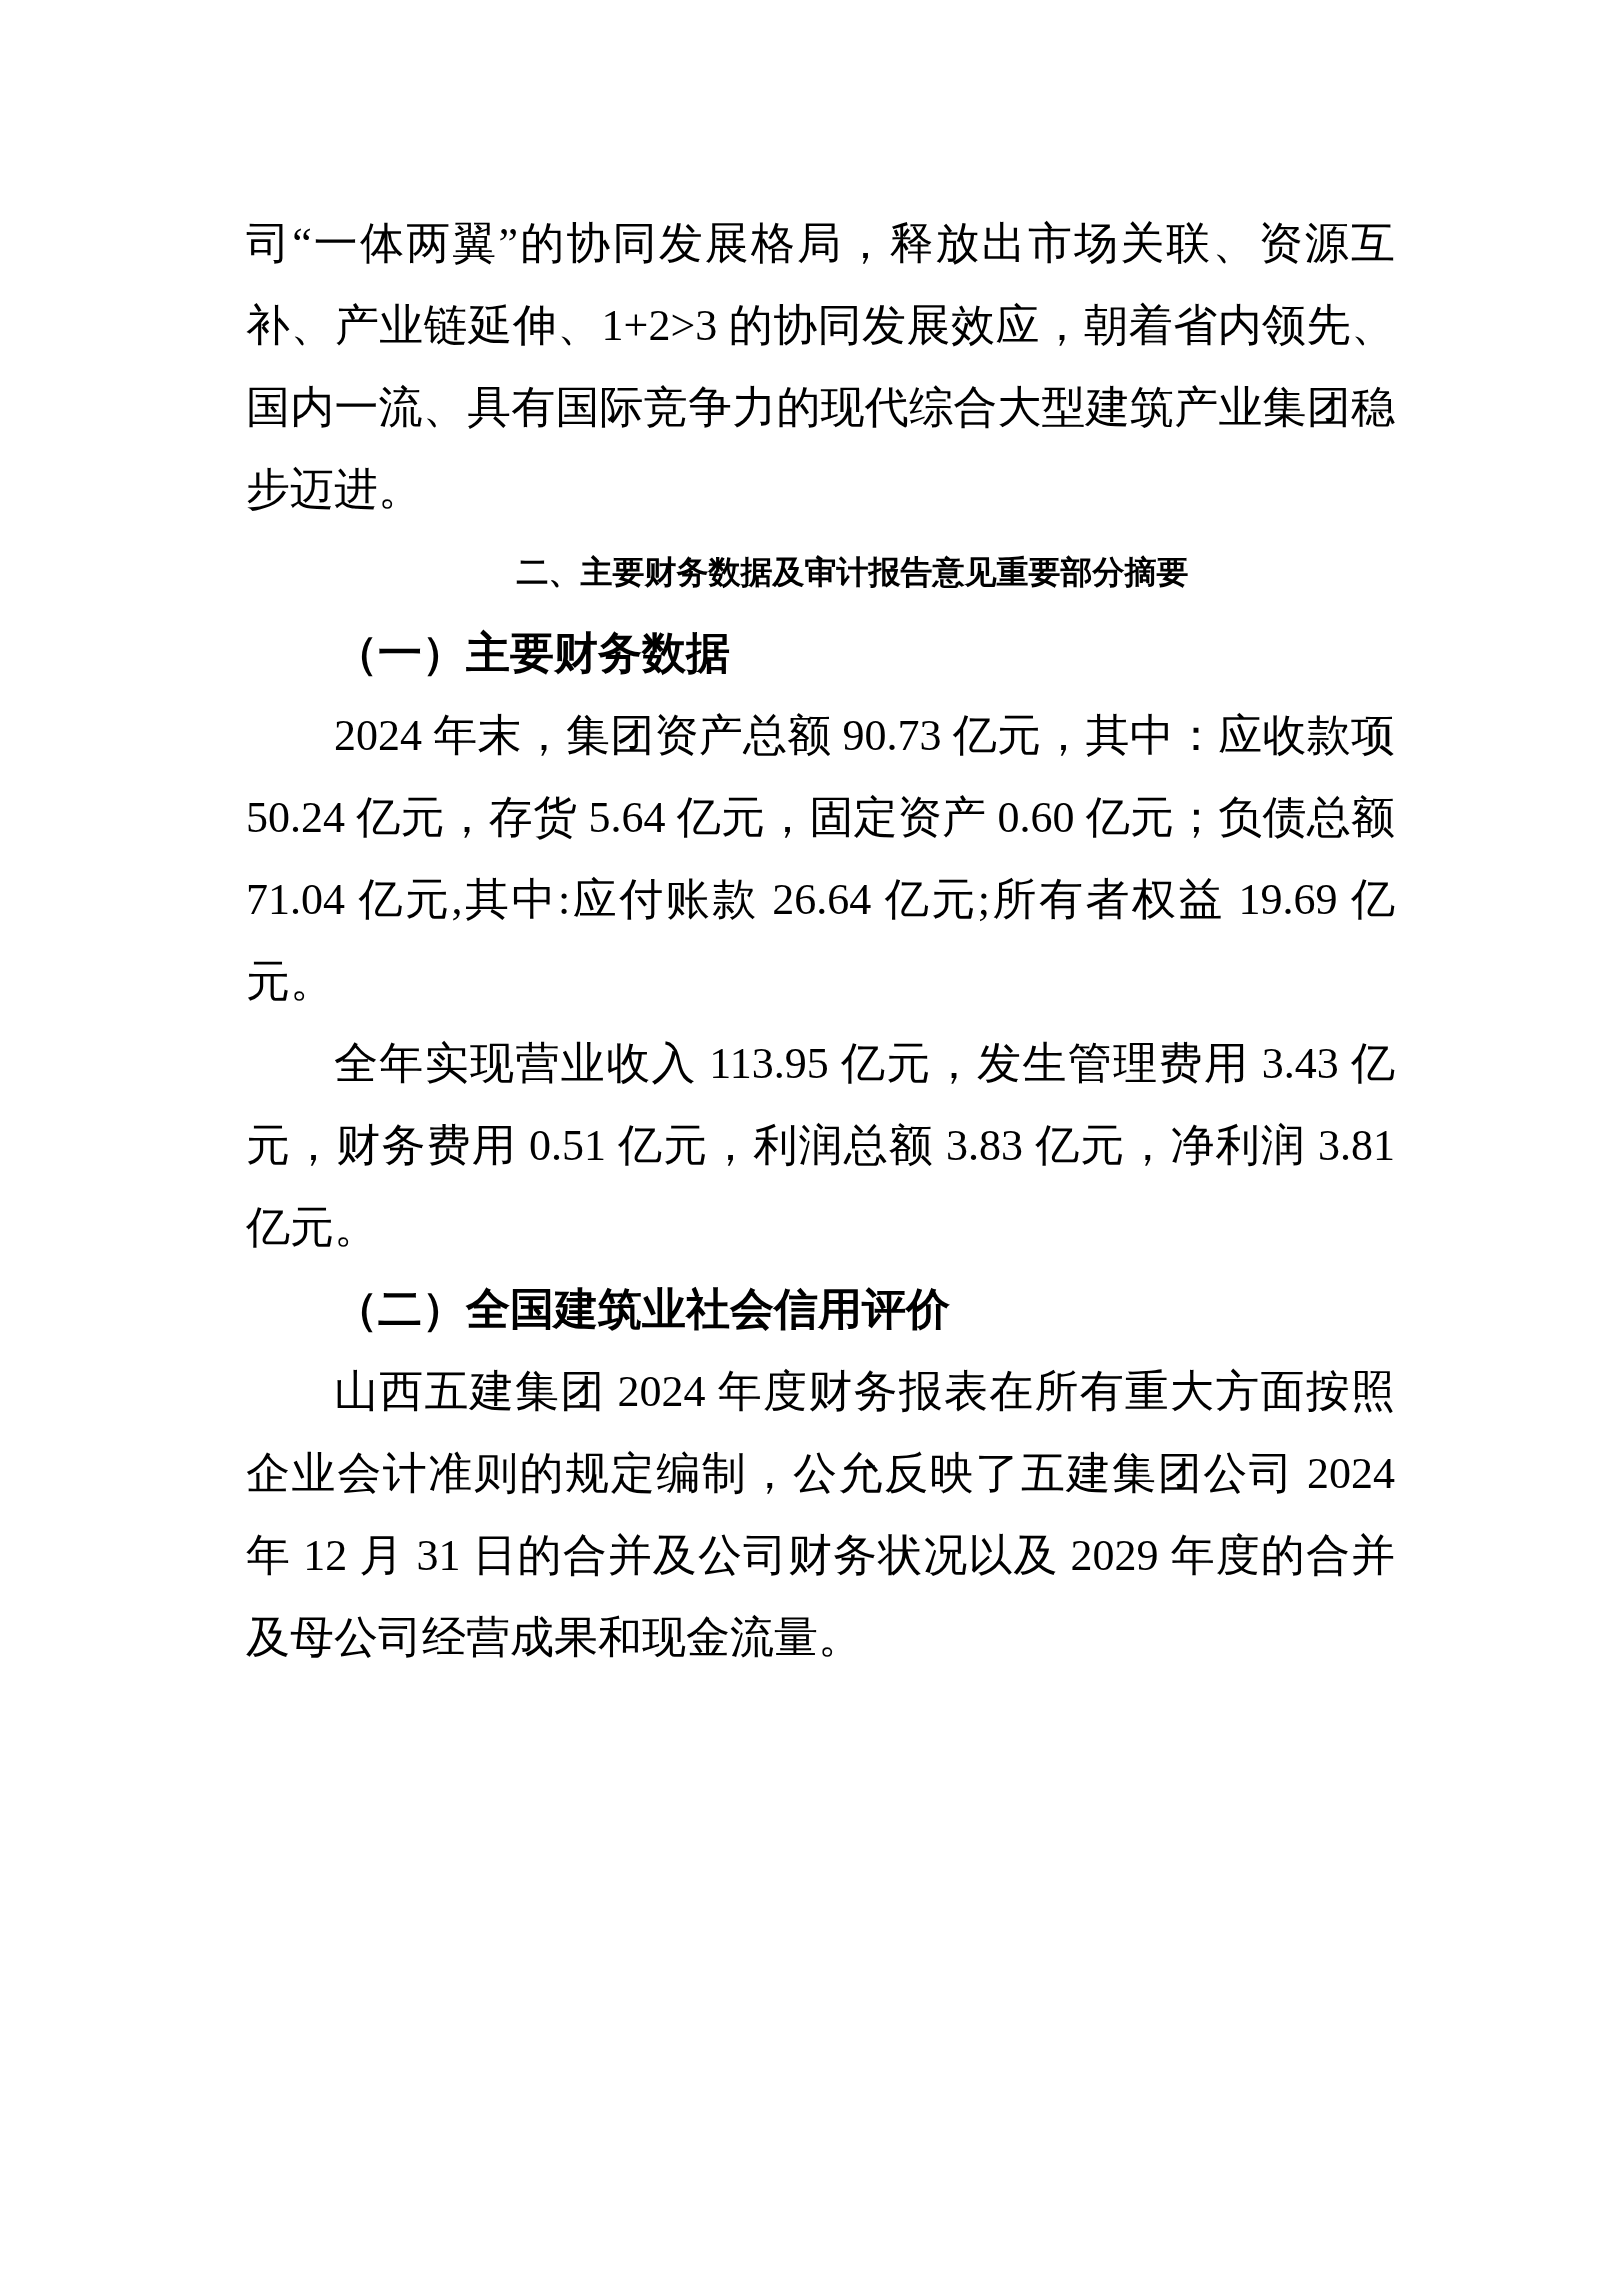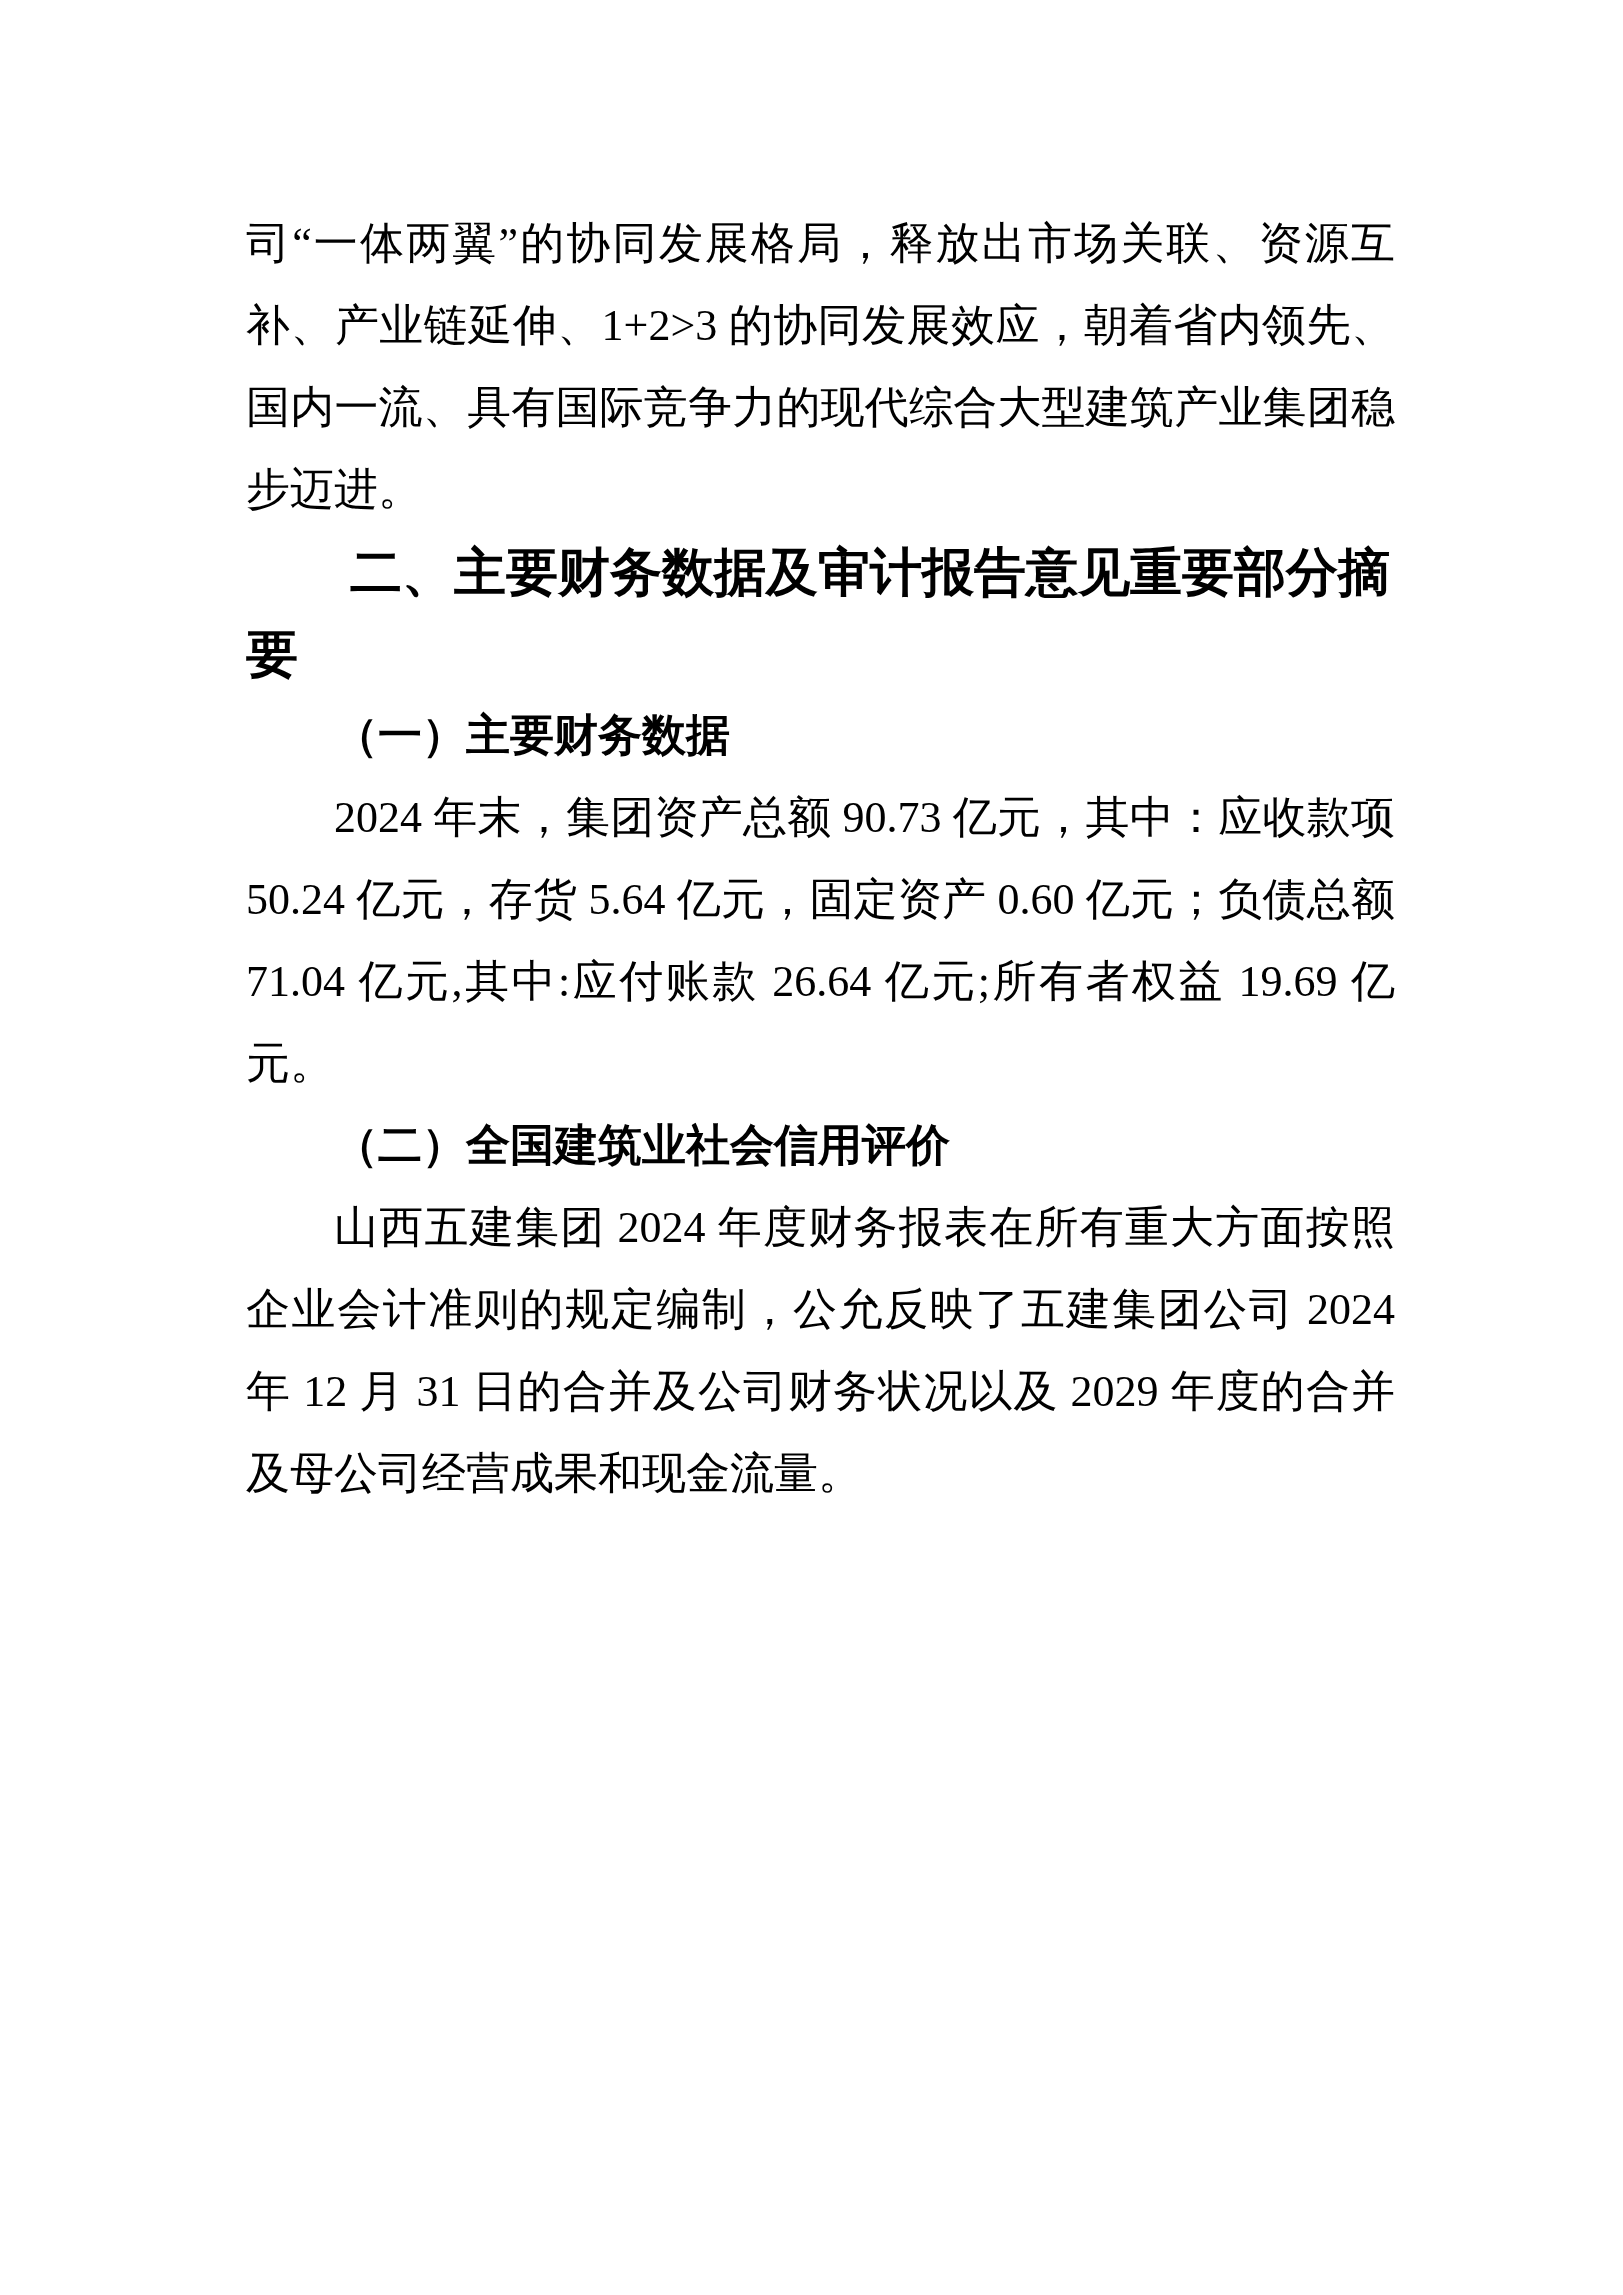--- a/index.html
+++ b/index.html
@@ -26,24 +26,24 @@
     margin: 0;
     text-indent: 2em;
   }
   .page p.continuation {
     text-indent: 0;
   }
   .section-heading {
     margin: 0;
     font-family: "Liberation Sans", "DejaVu Sans", sans-serif;
     font-weight: bold;
-    font-size: 52px;
+    font-size: 32px;
     line-height: 82px;
     text-indent: 2em;
-    text-align: left;
+    text-align: center;
   }
   .kaiti-heading {
     font-family: "Liberation Serif", "DejaVu Serif", serif;
     font-weight: bold;
     text-align: left;
   }
 </style>
 </head>
 <body>
 
@@ -51,19 +51,20 @@
 
   <p class="continuation">司“一体两翼”的协同发展格局，释放出市场关联、资源互补、产业链延伸、1+2&gt;3 的协同发展效应，朝着省内领先、国内一流、具有国际竞争力的现代综合大型建筑产业集团稳步迈进。</p>
 
 
   <h2 class="section-heading">二、主要财务数据及审计报告意见重要部分摘要</h2>
 
   <p class="kaiti-heading">（一）主要财务数据</p>
 
   <p>2024 年末，集团资产总额 90.73 亿元，其中：应收款项 50.24 亿元，存货 5.64 亿元，固定资产 0.60 亿元；负债总额 71.04 亿元,其中:应付账款 26.64 亿元;所有者权益 19.69 亿元。</p>
 
+  <p>全年实现营业收入 113.95 亿元，发生管理费用 3.43 亿元，财务费用 0.51 亿元，利润总额 3.83 亿元，净利润 3.81 亿元。</p>
 
   <p class="kaiti-heading">（二）全国建筑业社会信用评价</p>
 
   <p>山西五建集团 2024 年度财务报表在所有重大方面按照企业会计准则的规定编制，公允反映了五建集团公司 2024 年 12 月 31 日的合并及公司财务状况以及 2029 年度的合并及母公司经营成果和现金流量。</p>
 
 </div>
 
 
 </body></html>

